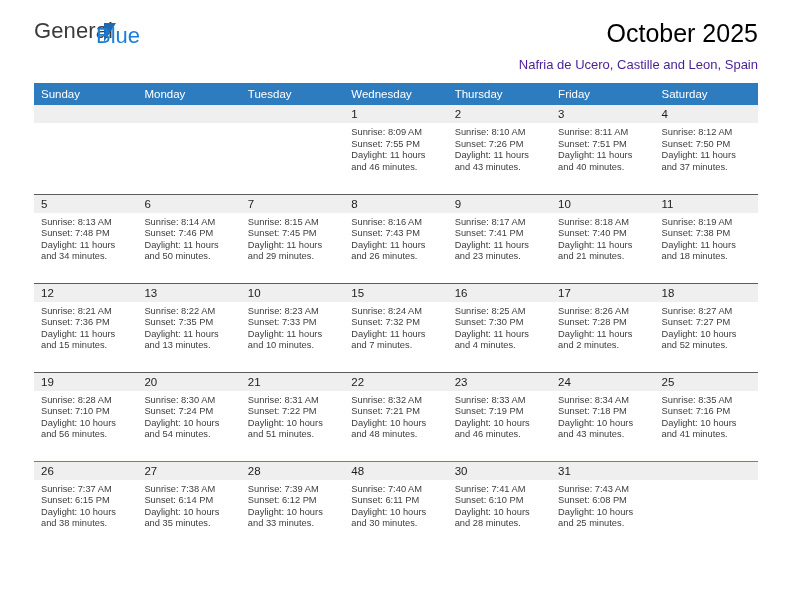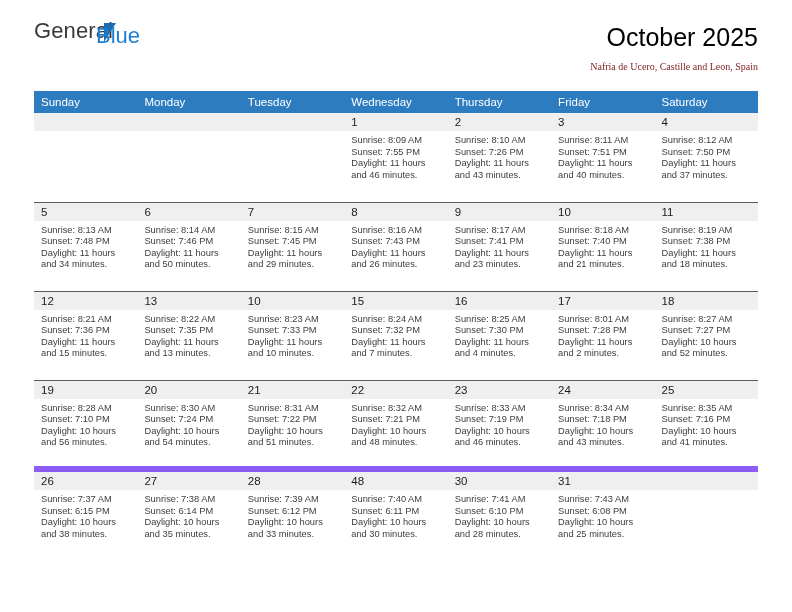--- a/index.html
+++ b/index.html
@@ -71,33 +71,32 @@
     padding-top: 2px;
   }
   .cal-title {
     font-size: 25px;
     color: #000000;
     line-height: 1.1;
     font-weight: normal;
     margin: 0;
   }
   .cal-subtitle {
-    font-size: 10px;
-    color: #7f1d1d;
+    font-size: 13px;
+    color: #4c1d95;
     margin: 10px 0 0 0;
     font-weight: normal;
-    font-family: Liberation Serif, serif;
   }
 
   
   .calendar {
     width: 724px;
     border-collapse: collapse;
     table-layout: fixed;
-    margin-top: 19px;
+    margin-top: 11px;
   }
 
   .calendar th {
     background: #2e7cc0;
     color: #ffffff;
     font-size: 11.5px;
     font-weight: normal;
     text-align: left;
     padding: 5px 0 5px 7px;
     height: 19px;
@@ -107,21 +106,21 @@
 
   .calendar td {
     vertical-align: top;
     padding: 0;
     border: none;
     border-top: 1px solid #5c5c5c;
     height: 89px;
     box-sizing: border-box;
   }
   .calendar tr.week-last td {
-    border-top: 6px solid #8b5cf6;
+    border-top: 1px solid #8b5cf6;
   }
   .calendar tr.week-first td {
     border-top: none;
   }
 
   .cell {
     height: 100%;
     box-sizing: border-box;
   }
   .cell-date {
@@ -394,21 +393,21 @@
                 <div>Sunset: 7:30 PM</div>
                 <div>Daylight: 11 hours</div>
                 <div>and 4 minutes.</div>
               </div>
             </div>
           </td>
           <td>
             <div class="cell">
               <div class="cell-date">17</div>
               <div class="cell-body">
-                <div>Sunrise: 8:01 AM</div>
+                <div>Sunrise: 8:26 AM</div>
                 <div>Sunset: 7:28 PM</div>
                 <div>Daylight: 11 hours</div>
                 <div>and 2 minutes.</div>
               </div>
             </div>
           </td>
           <td>
             <div class="cell">
               <div class="cell-date">18</div>
               <div class="cell-body">

